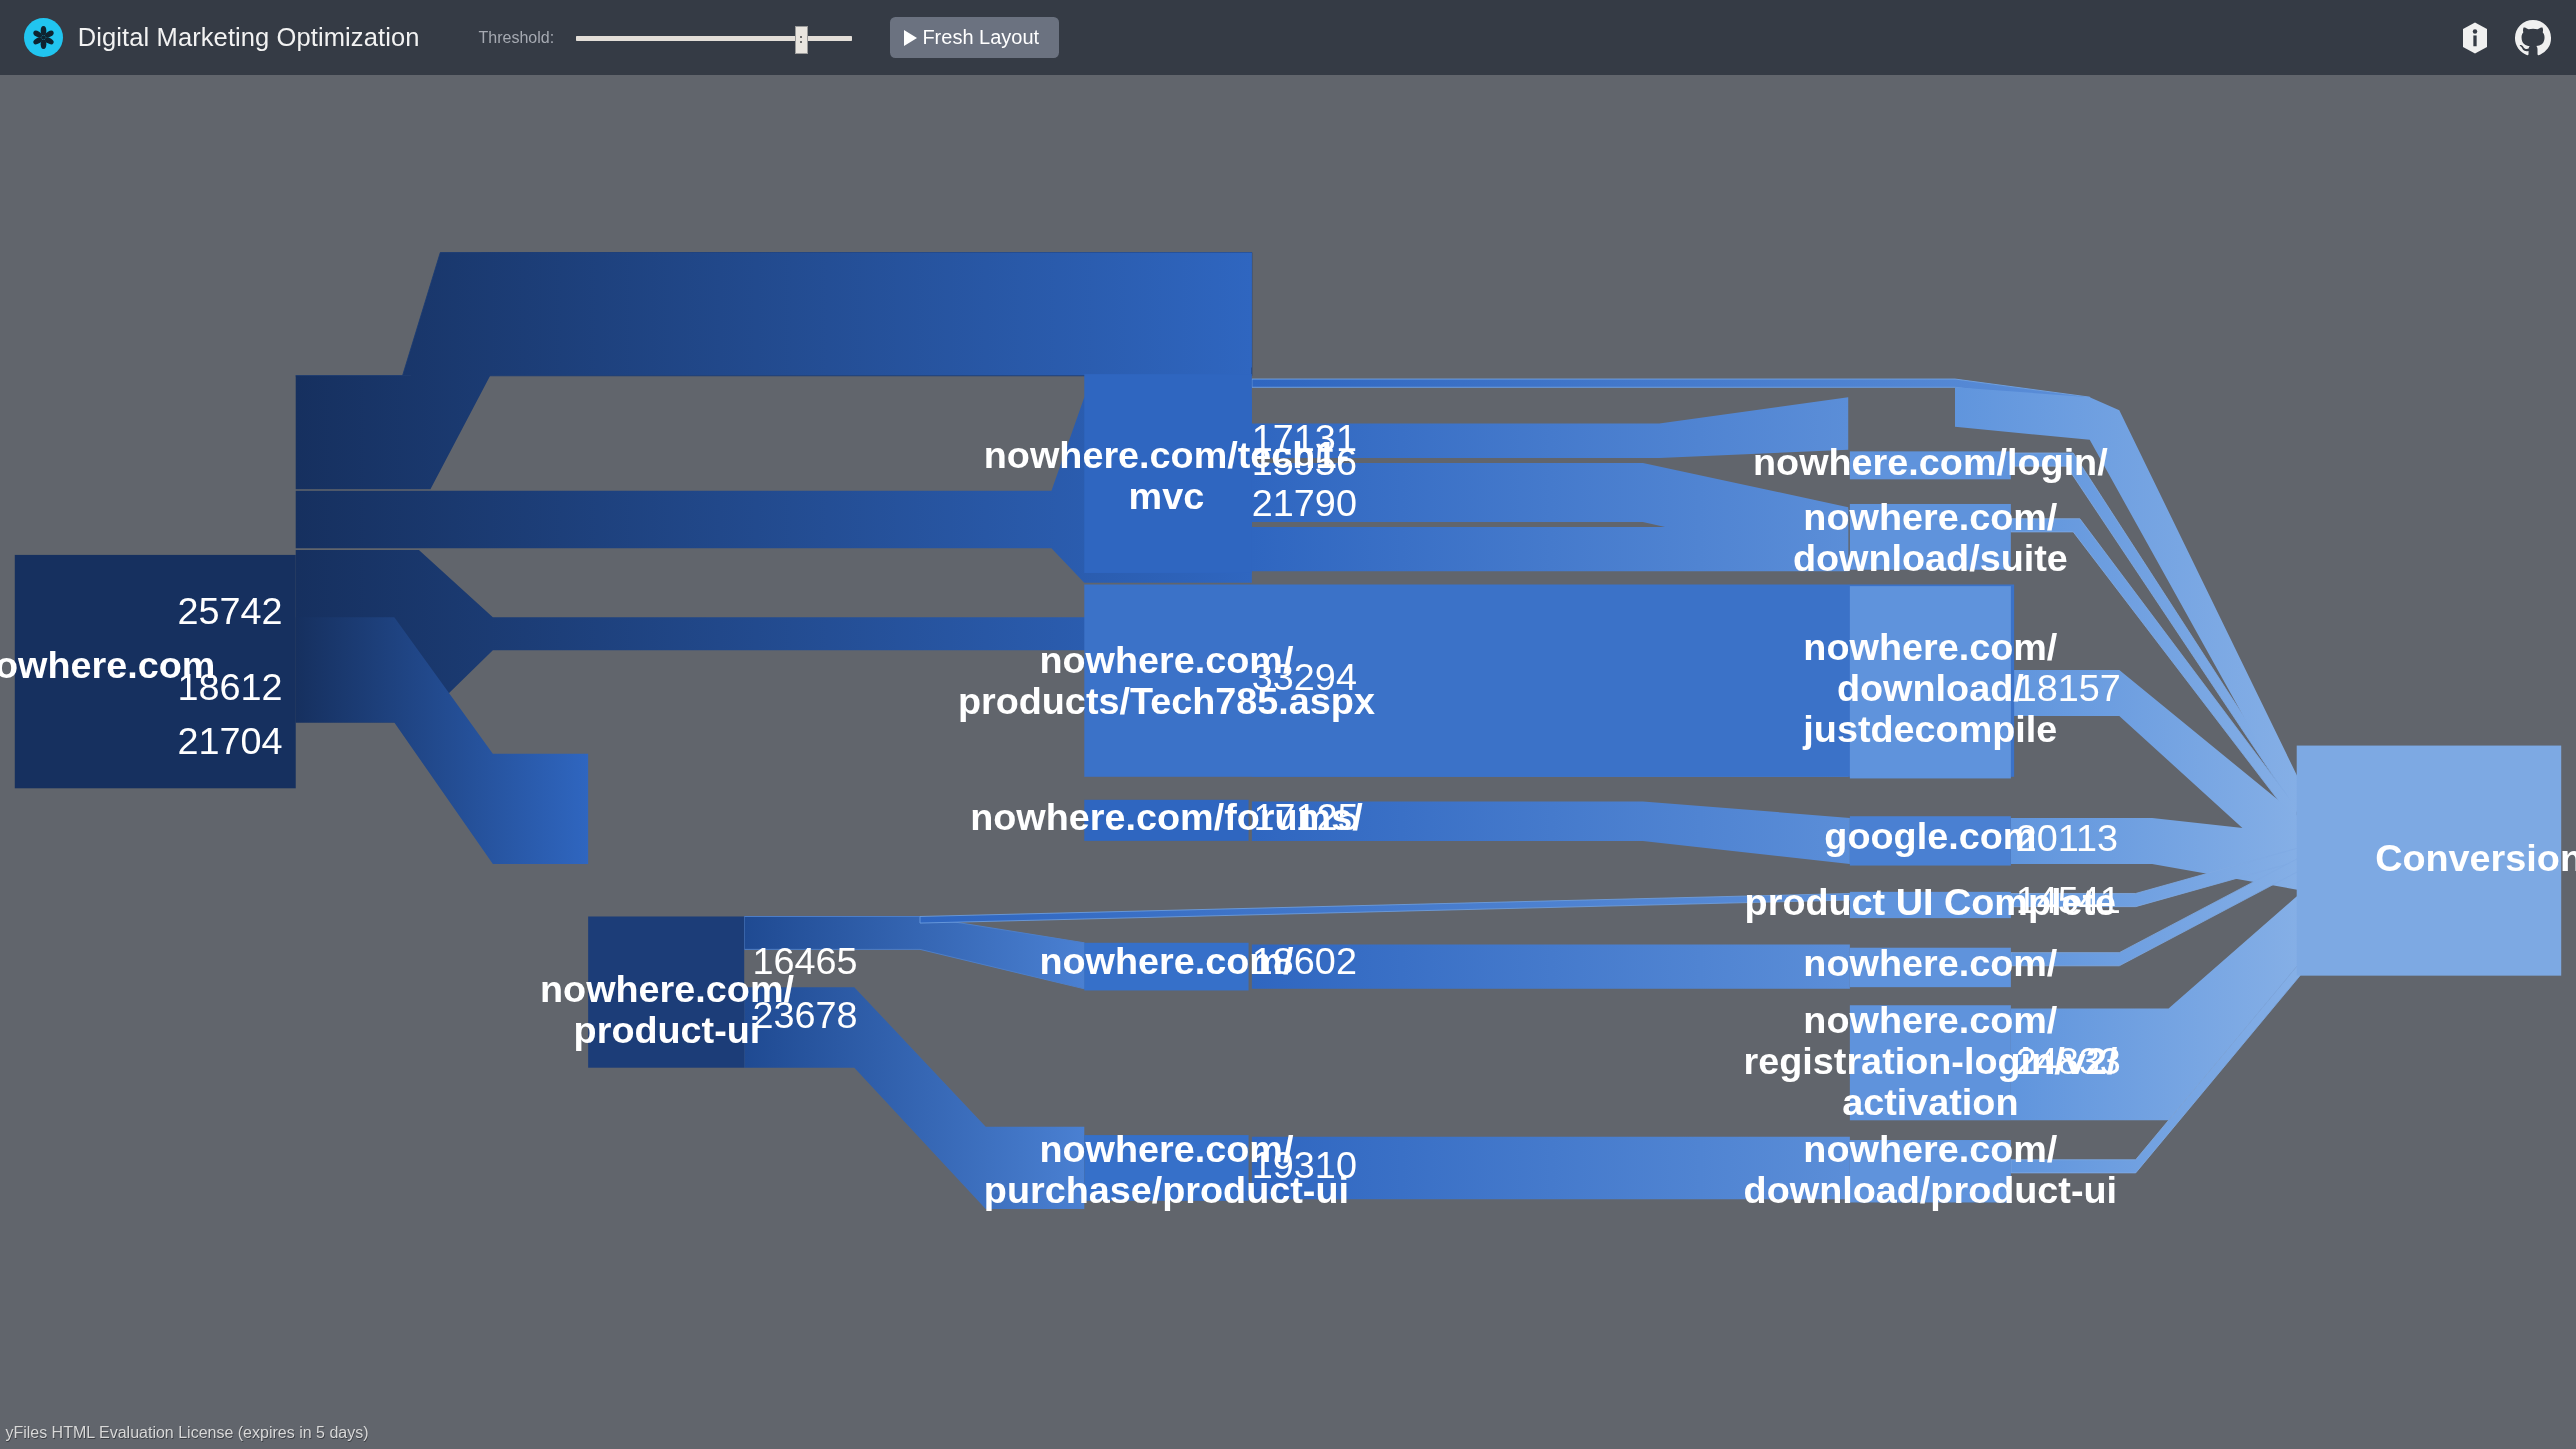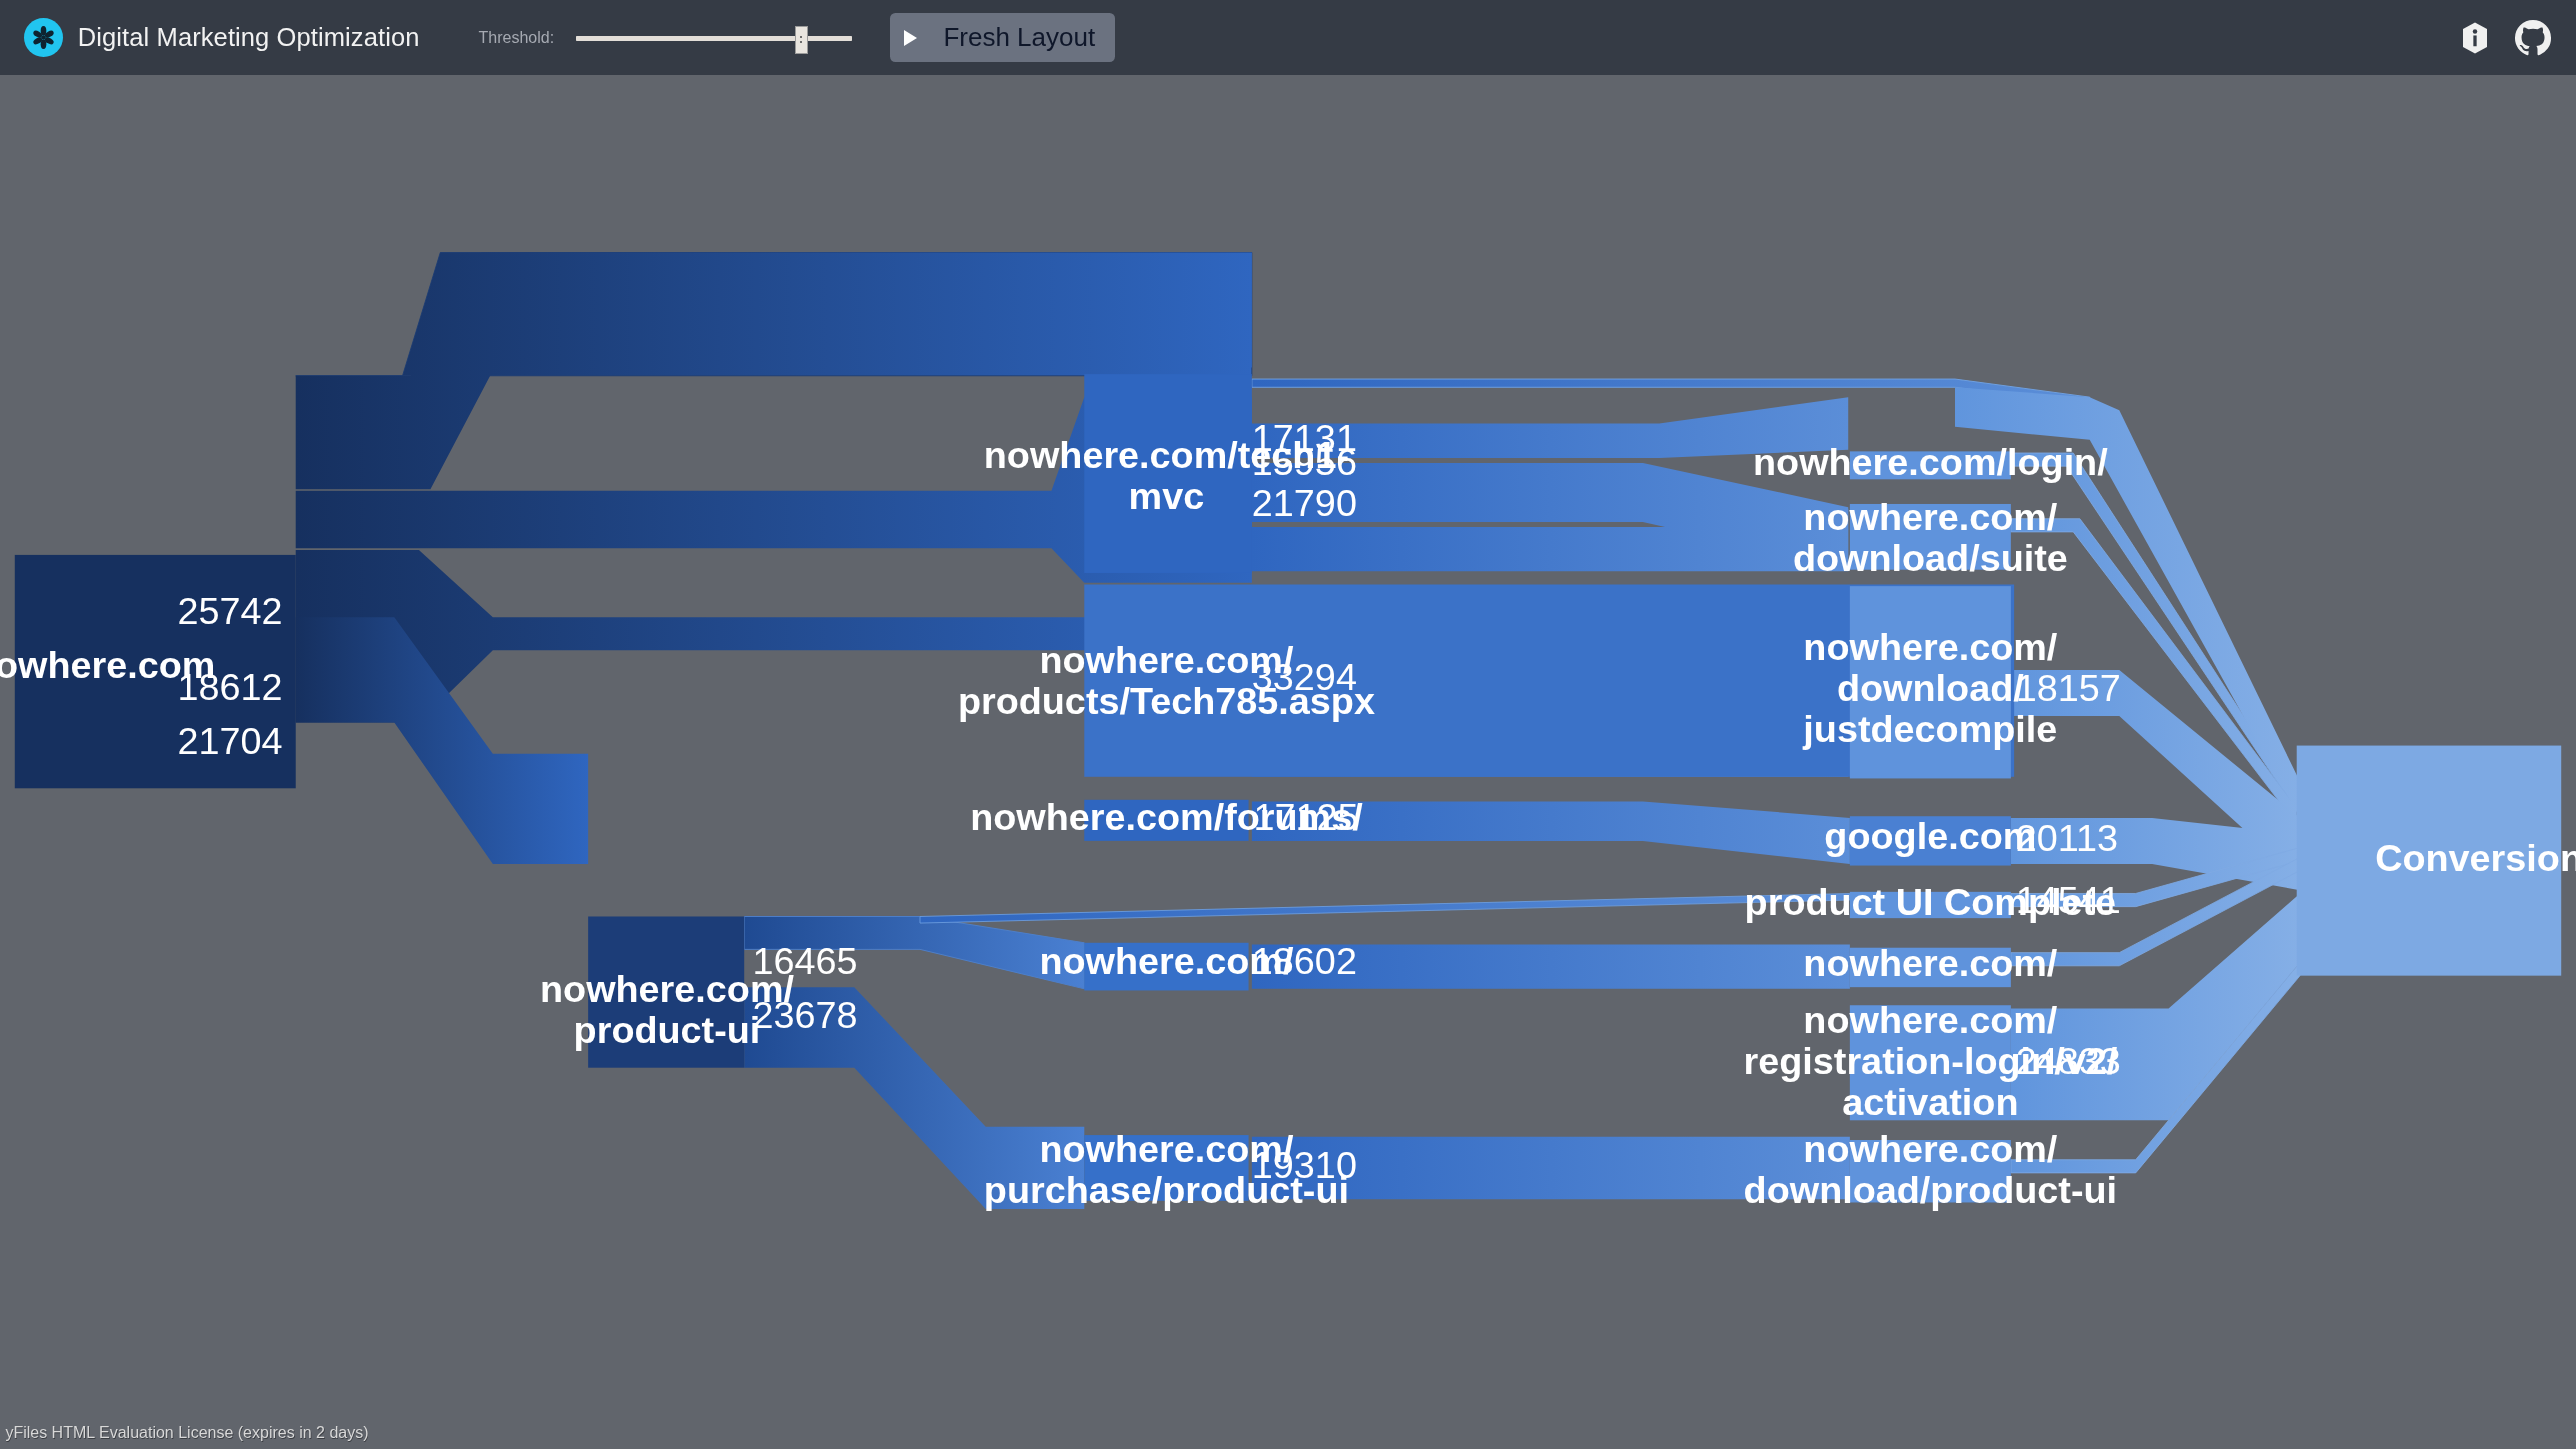--- a/index.html
+++ b/index.html
@@ -53,23 +53,23 @@
     width: 11.4px; height: 25.5px;
     background: #e9e5df; border: 0.7px solid #9a9a9a;
   }
   .slider-thumb::before, .slider-thumb::after {
     content: ""; position: absolute; left: 4.7px; width: 2px; height: 2px;
     background: #6d6d6d;
   }
   .slider-thumb::before { top: 9.4px; }
   .slider-thumb::after  { top: 14px; }
   .fresh-btn {
-    display: flex; align-items: center; gap: 26px;
+    display: flex; align-items: center; gap: 5px;
     background: #6b7280; border: none; border-radius: 5.4px;
-    color: #0f172a; font-size: 26px;
+    color: #ffffff; font-size: 20px;
     padding: 9.4px 20px 9.4px 14.8px;
     cursor: pointer; white-space: nowrap;
   }
   .fresh-btn .play { width: 0; height: 0;
     border-left: 13.4px solid #ffffff;
     border-top: 8.7px solid transparent;
     border-bottom: 8.7px solid transparent;
   }
   #toolbar-right {
     margin-left: auto; display: flex; align-items: center; gap: 21.5px;
@@ -314,15 +314,15 @@
         <text class="flow-value" x="762" y="541">18602</text>
         <text class="flow-value" x="762" y="665">19310</text>
         <text class="flow-value" x="1227" y="375">18157</text>
         <text class="flow-value" x="1227" y="466">20113</text>
         <text class="flow-value" x="1227" y="504">14541</text>
         <text class="flow-value" x="1227" y="602">24833</text>
       </g>
     </svg>
   </div>
 
-  <div id="license">yFiles HTML Evaluation License (expires in 2 days)</div>
+  <div id="license">yFiles HTML Evaluation License (expires in 5 days)</div>
 </div>
 
 
 </body></html>

